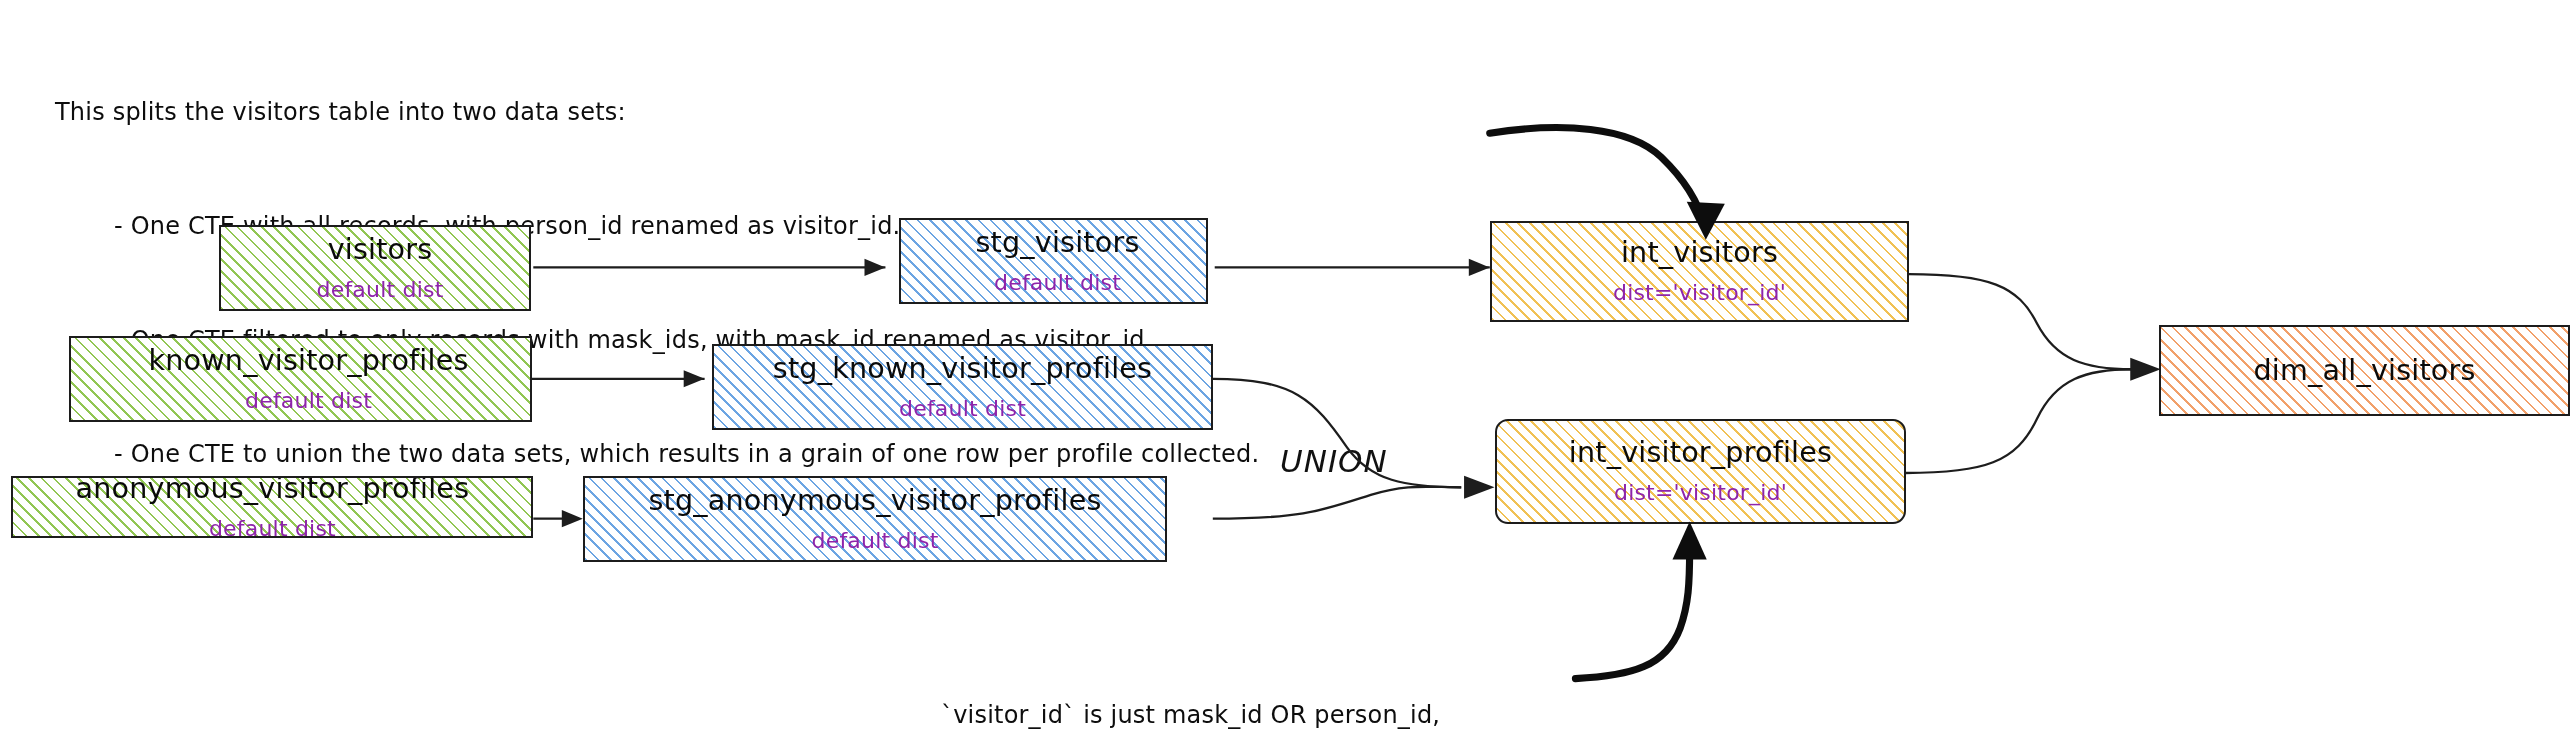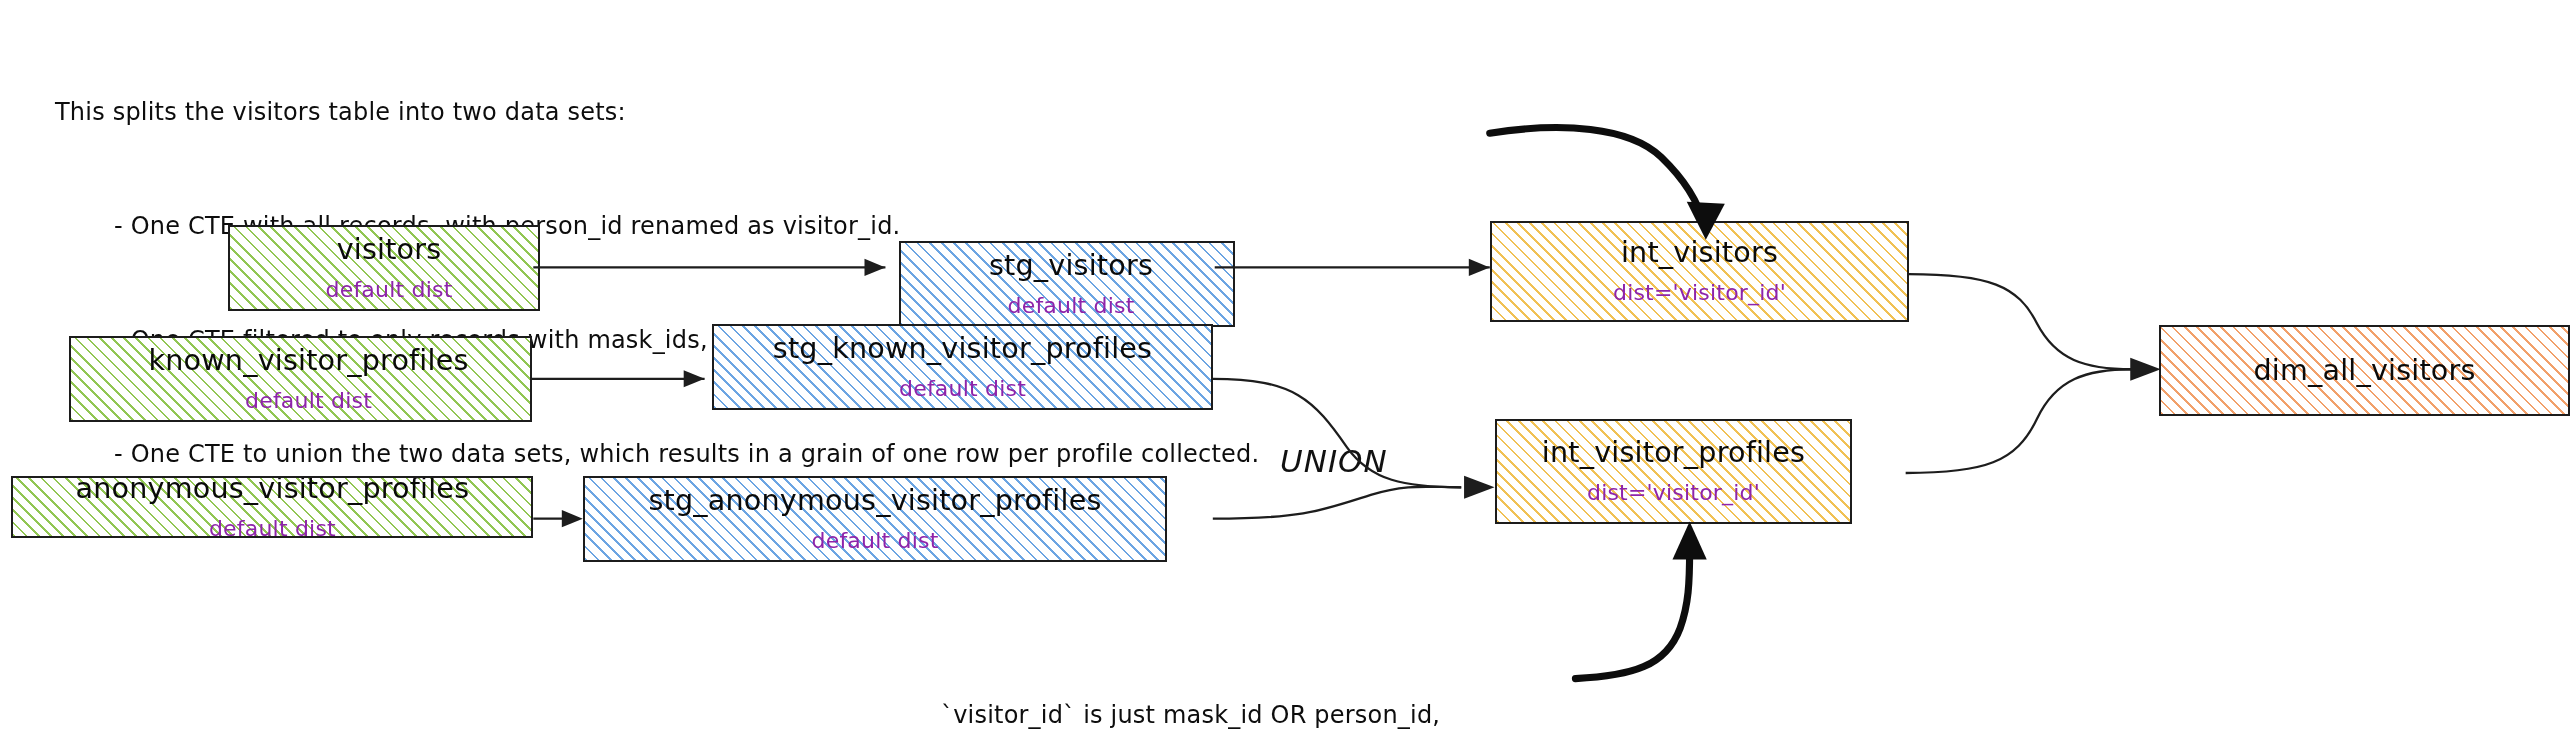--- a/index.html
+++ b/index.html
@@ -190,58 +190,58 @@
       <path class="fat" d="M 1565,140 C 1640,128 1712,133 1745,165 C 1772,191 1785,215 1790,236"></path>
       <polygon class="fat-head" points="1792,252 1772,212 1812,214"></polygon>
     </g>
 
     <g>
       <path class="fat" d="M 1655,713 C 1715,710 1750,700 1765,660 C 1774,635 1775,612 1775,578"></path>
       <polygon class="fat-head" points="1775,548 1757,588 1793,588"></polygon>
     </g>
   </svg>
 
-  <div class="node hatch-green" style="left:228px; top:225px; width:312px; height:86px;padding-left:10px;">
+  <div class="node hatch-green" style="left:219px; top:225px; width:312px; height:86px;padding-left:10px;">
     <div class="title hand">visitors</div>
     <div class="sub hand">default dist</div>
   </div>
 
   <div class="node hatch-green" style="left:69px; top:336px; width:463px; height:86px;padding-left:16px;">
     <div class="title hand">known_visitor_profiles</div>
     <div class="sub hand">default dist</div>
   </div>
 
   <div class="node hatch-green" style="left:11.4px; top:476px; width:522px; height:62px;">
     <div class="title hand">anonymous_visitor_profiles</div>
     <div class="sub hand">default dist</div>
   </div>
 
-  <div class="node hatch-blue" style="left:899px; top:241px; width:336px; height:86px;padding-left:8px;">
+  <div class="node hatch-blue" style="left:899px; top:218px; width:309px; height:86px;padding-left:8px;">
     <div class="title hand">stg_visitors</div>
     <div class="sub hand">default dist</div>
   </div>
 
-  <div class="node hatch-blue" style="left:712px; top:324px; width:501px; height:86px;">
+  <div class="node hatch-blue" style="left:712px; top:344px; width:501px; height:86px;">
     <div class="title hand">stg_known_visitor_profiles</div>
     <div class="sub hand">default dist</div>
   </div>
 
   <div class="node hatch-blue" style="left:583px; top:476px; width:584px; height:86px;">
     <div class="title hand">stg_anonymous_visitor_profiles</div>
     <div class="sub hand">default dist</div>
   </div>
 
   <div class="union-label hand" style="left:1280px; top:443px;">UNION</div>
 
   <div class="node hatch-yellow" style="left:1490px; top:221px; width:419px; height:101px;">
     <div class="title hand">int_visitors</div>
     <div class="sub hand">dist='visitor_id'</div>
   </div>
 
-  <div class="node hatch-yellow" style="left:1495px; top:419px; width:357px; height:105px;">
+  <div class="node hatch-yellow" style="left:1495px; top:419px; width:411px; height:105px;border-radius:13px;">
     <div class="title hand">int_visitor_profiles</div>
     <div class="sub hand">dist='visitor_id'</div>
   </div>
 
   <div class="node hatch-orange" style="left:2159px; top:325px; width:411px; height:91px;">
     <div class="title hand">dim_all_visitors</div>
   </div>
 
   <div class="callout-note hand" style="left:941px; top:630px; width:628px;">
     <span class="note-line">`visitor_id` is just mask_id OR person_id,</span>

